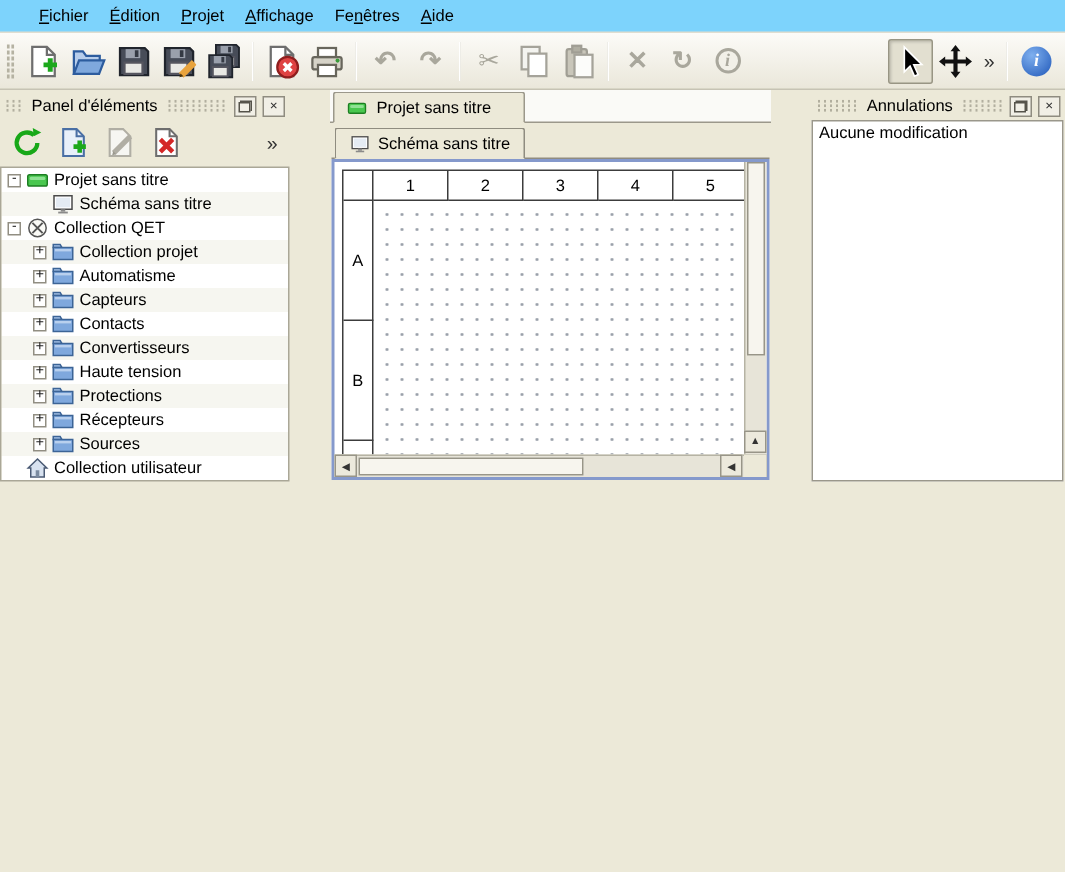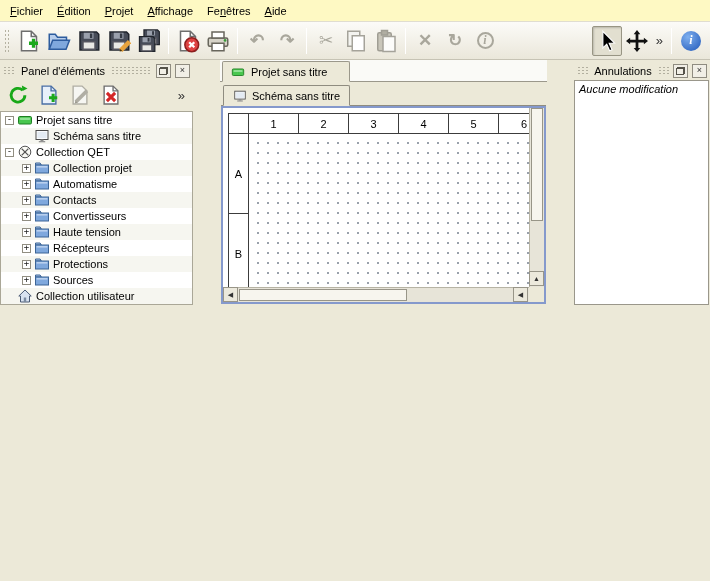--- a/index.html
+++ b/index.html
@@ -1,21 +1,21 @@
 <!DOCTYPE html>
 <html><head>
 <meta charset="utf-8">
 <style>
   * { box-sizing:border-box; margin:0; padding:0; }
   html,body { width:710px; height:581px; overflow:hidden; }
   body { font-family:"Liberation Sans", sans-serif; font-size:11px; color:#000; background:#ece9d8; }
   button { font:inherit; background:none; border:none; padding:0; cursor:default; }
 
   
-  .menubar { height:22px; background:#fef9c3; border-bottom:1px solid #e0ddd0; display:flex; align-items:stretch; padding-left:3px;text-align:right; }
+  .menubar { height:22px; background:#7dd3fc; border-bottom:1px solid #e0ddd0; display:flex; align-items:stretch; padding-left:19px;text-align:right; }
   .menu-item { padding:0 7px; display:flex; align-items:center; white-space:nowrap; }
   .menu-item .u { text-decoration:underline; }
 
   
   .toolbar { height:38px; background:linear-gradient(#fcfbf8,#eae7da); border-bottom:1px solid #c6c3b4; display:flex; align-items:center; padding:0 4px; }
   .tgrip { width:6px; height:24px; margin-right:4px; background-image:radial-gradient(#b5b2a2 1px, transparent 1px); background-size:3px 4px; }
   .tbtn { width:30px; height:30px; display:flex; align-items:center; justify-content:center; border:1px solid transparent; border-radius:2px; }
   .tbtn.checked { border:1px solid #989584; background:#e2dfd0; box-shadow:inset 1px 1px 2px rgba(0,0,0,.18); }
   .tsep { width:1px; height:26px; background:#c2bfb0; border-right:1px solid #fff; margin:0 4px; }
   .ic24 { width:24px; height:24px; }
@@ -29,21 +29,21 @@
              font:bold italic 12px "Liberation Serif", serif; }
   .infodot.dis { border:2px solid #a9a79c; color:#a9a79c; background:#f2f0e8; }
   .infodot.blue { background:radial-gradient(circle at 35% 30%, #7fb0ef, #1f57b8); color:#fff; width:20px; height:20px; }
   .chev { font-size:13px; color:#333; padding:0 4px; }
   .flexgap { flex:1; }
 
   
   .main { display:flex; height:calc(100% - 60px);gap:12px; }
   .dock { display:flex; flex-direction:column; }
   .dock.left { width:193px; }
-  .dock.right { width:136px; }
+  .dock.right { width:169px; }
   .splitter { width:3px; flex:0 0 3px; }
   .center { flex:1; min-width:0; display:flex; flex-direction:column; }
 
   
   .dock-header { height:17px; margin-top:2px; display:flex; align-items:center; gap:4px; padding:0 3px; }
   .grip { height:9px; background-image:radial-gradient(#b2af9f 1px, transparent 1px); background-size:4px 3px; }
   .grip.lead { width:12px; }
   .grip.grow { flex:1; }
   .dock.right .grip.lead { flex:1; width:auto; }
   .dock-title { padding:0 2px; white-space:nowrap; }
@@ -93,21 +93,21 @@
   .sbtn.vdown { right:0; bottom:0; }
   .hscroll { position:absolute; left:0; right:15px; bottom:0; height:15px; background:#e7e4d8; border-top:1px solid #b6b3a4; }
   .hthumb { position:absolute; left:16px; top:1px; bottom:1px; width:55%; background:#f7f5ee; border:1px solid #989588; }
   .sbtn.hleft { left:0; bottom:0; }
   .sbtn.hr1 { right:16px; bottom:0; }
   .sbtn.hr2 { right:0; bottom:0; }
   .scorner { position:absolute; right:0; bottom:0; width:15px; height:15px; background:#ece9d8; }
 
   
   .undo-list { flex:1; background:#fff; border:1px solid #9a978b; margin:1px 1px 0 0; }
-  .undo-item { padding:2px 4px; white-space:nowrap;font-style:italic; }
+  .undo-item { padding:2px 4px; white-space:nowrap; }
 </style>
 </head>
 <body>
 
 <svg width="0" height="0" style="position:absolute" aria-hidden="true">
   <defs>
     <symbol id="i-page" viewBox="0 0 16 16">
       <path d="M3 1.5h6.5L13 5v9.5H3z" fill="#fff" stroke="#6e6e6e"></path>
       <path d="M9.5 1.5V5H13" fill="none" stroke="#6e6e6e"></path>
     </symbol>
@@ -390,20 +390,27 @@
               <svg class="ic16">
                 <use href="#i-folder"></use>
               </svg>
               <span class="tlabel">Automatisme</span>
             </div>
           <div class="trow ind1">
               <span class="exp plus"></span>
               <svg class="ic16">
                 <use href="#i-folder"></use>
               </svg>
+              <span class="tlabel">Capteurs</span>
+            </div>
+          <div class="trow ind1">
+              <span class="exp plus"></span>
+              <svg class="ic16">
+                <use href="#i-folder"></use>
+              </svg>
               <span class="tlabel">Contacts</span>
             </div>
           <div class="trow ind1">
               <span class="exp plus"></span>
               <svg class="ic16">
                 <use href="#i-folder"></use>
               </svg>
               <span class="tlabel">Convertisseurs</span>
             </div>
           <div class="trow ind1">
@@ -411,28 +418,28 @@
               <svg class="ic16">
                 <use href="#i-folder"></use>
               </svg>
               <span class="tlabel">Haute tension</span>
             </div>
           <div class="trow ind1">
               <span class="exp plus"></span>
               <svg class="ic16">
                 <use href="#i-folder"></use>
               </svg>
+              <span class="tlabel">Protections</span>
+            </div>
+          <div class="trow ind1">
+              <span class="exp plus"></span>
+              <svg class="ic16">
+                <use href="#i-folder"></use>
+              </svg>
               <span class="tlabel">Récepteurs</span>
-            </div>
-          <div class="trow ind1">
-              <span class="exp plus"></span>
-              <svg class="ic16">
-                <use href="#i-folder"></use>
-              </svg>
-              <span class="tlabel">Protections</span>
             </div>
           <div class="trow ind1">
               <span class="exp plus"></span>
               <svg class="ic16">
                 <use href="#i-folder"></use>
               </svg>
               <span class="tlabel">Sources</span>
             </div>
           <div class="trow">
               <span class="exp none"></span>

